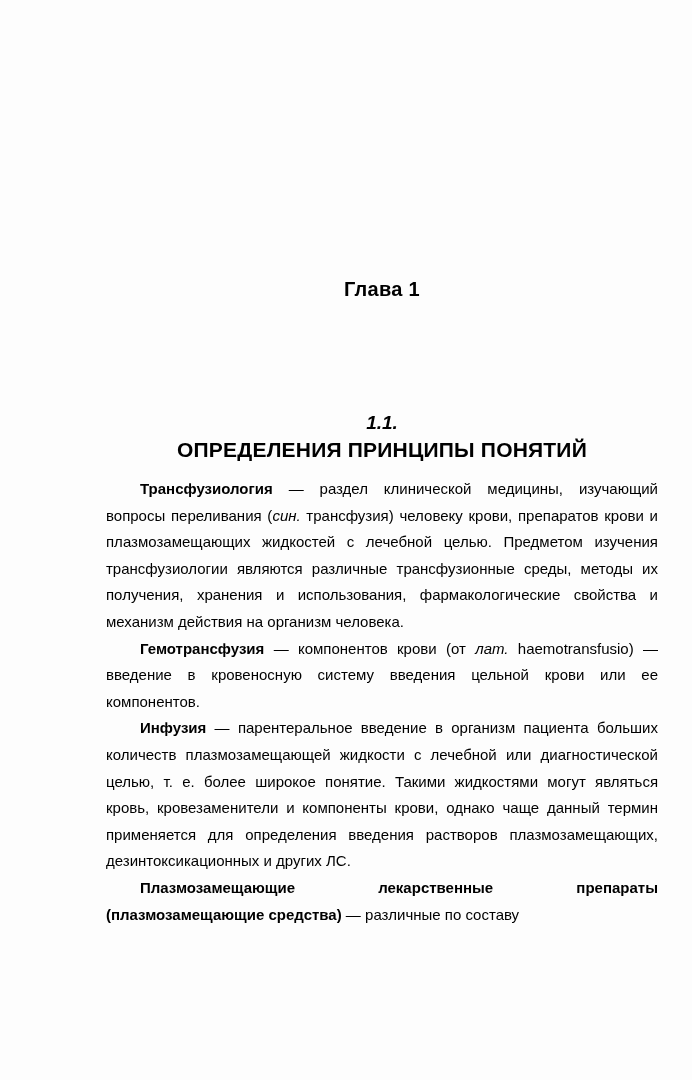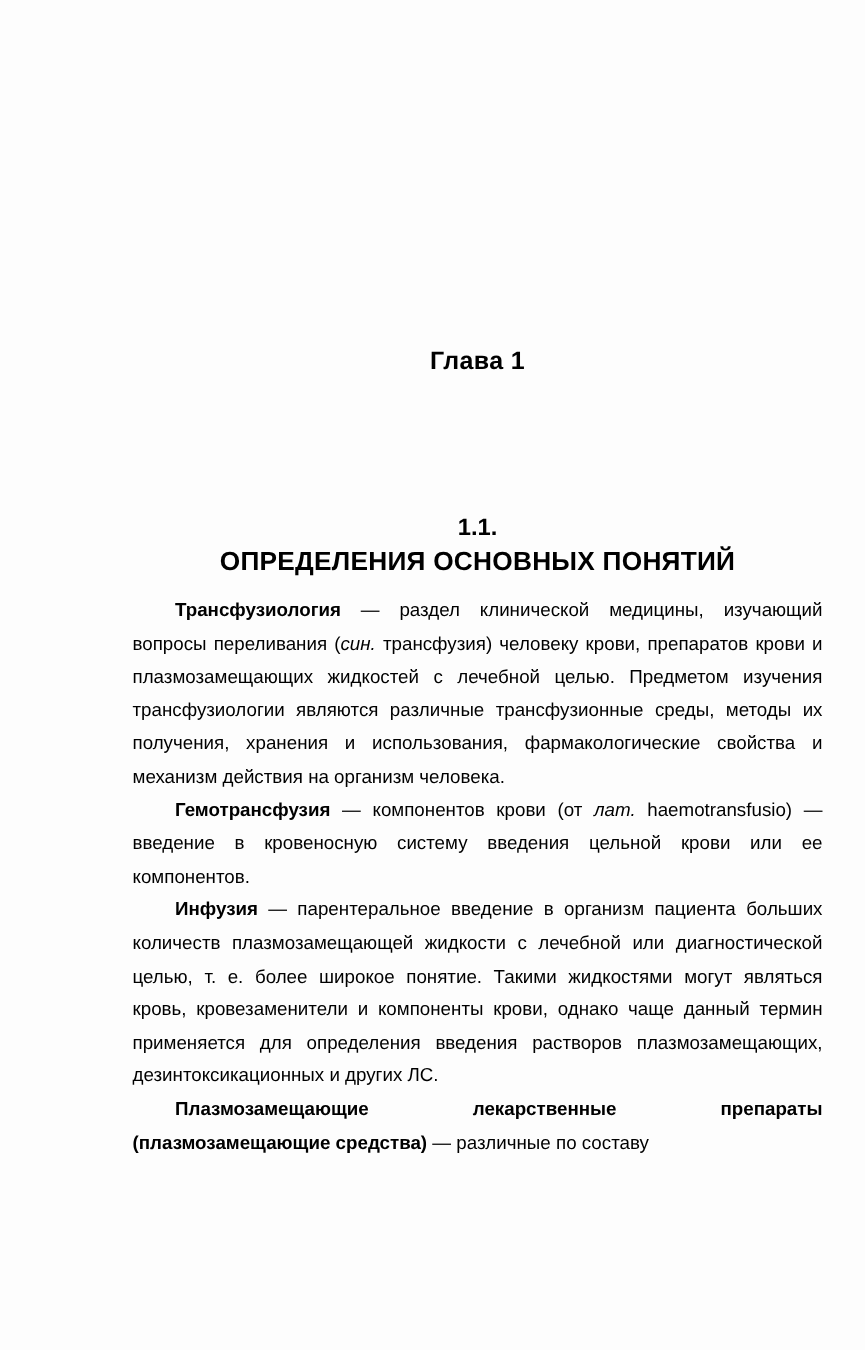--- a/index.html
+++ b/index.html
@@ -46,20 +46,21 @@
     line-height: 31px;
     letter-spacing: 0.2px;
     margin: 0 0 58px 0;
   }
   .section-number {
     text-align: center;
     font-family: "Liberation Sans", sans-serif;
     font-weight: bold;
     font-size: 19px;
     margin: 0 0 4px 0;
+    font-style: italic;
   }
   .section-title {
     text-align: center;
     font-family: "Liberation Sans", sans-serif;
     font-weight: bold;
     font-size: 21px;
     letter-spacing: 0.2px;
     margin: 0 0 14px 0;
   }
   p.body-par {
@@ -95,21 +96,21 @@
   <div class="content">
 
     <h1 class="chapter-label">Глава 1</h1>
 
     <h2 class="chapter-title">
       <br>
     </h2>
 
     <h3 class="section-number">1.1.</h3>
 
-    <h3 class="section-title">ОПРЕДЕЛЕНИЯ ОСНОВНЫХ ПОНЯТИЙ</h3>
+    <h3 class="section-title">ОПРЕДЕЛЕНИЯ ПРИНЦИПЫ ПОНЯТИЙ</h3>
 
     <p class="body-par">
       <span class="term">Трансфузиология</span><span> — раздел клинической медицины, изучающий вопросы переливания (</span><span class="ital">син.</span><span> трансфузия) человеку крови, препаратов крови и плазмозамещающих жидкостей с лечебной целью. Предметом изучения трансфузиологии являются различные трансфузионные среды, методы их получения, хранения и использования, фармакологические свойства и механизм действия на организм человека.</span>
     </p>
 
     <p class="body-par">
       <span class="term">Гемотрансфузия</span><span> — компонентов крови (от </span><span class="ital">лат.</span><span> haemotransfusio) — введение в кровеносную систему введения цельной крови или ее компонентов.</span>
     </p>
 
     <p class="body-par">

